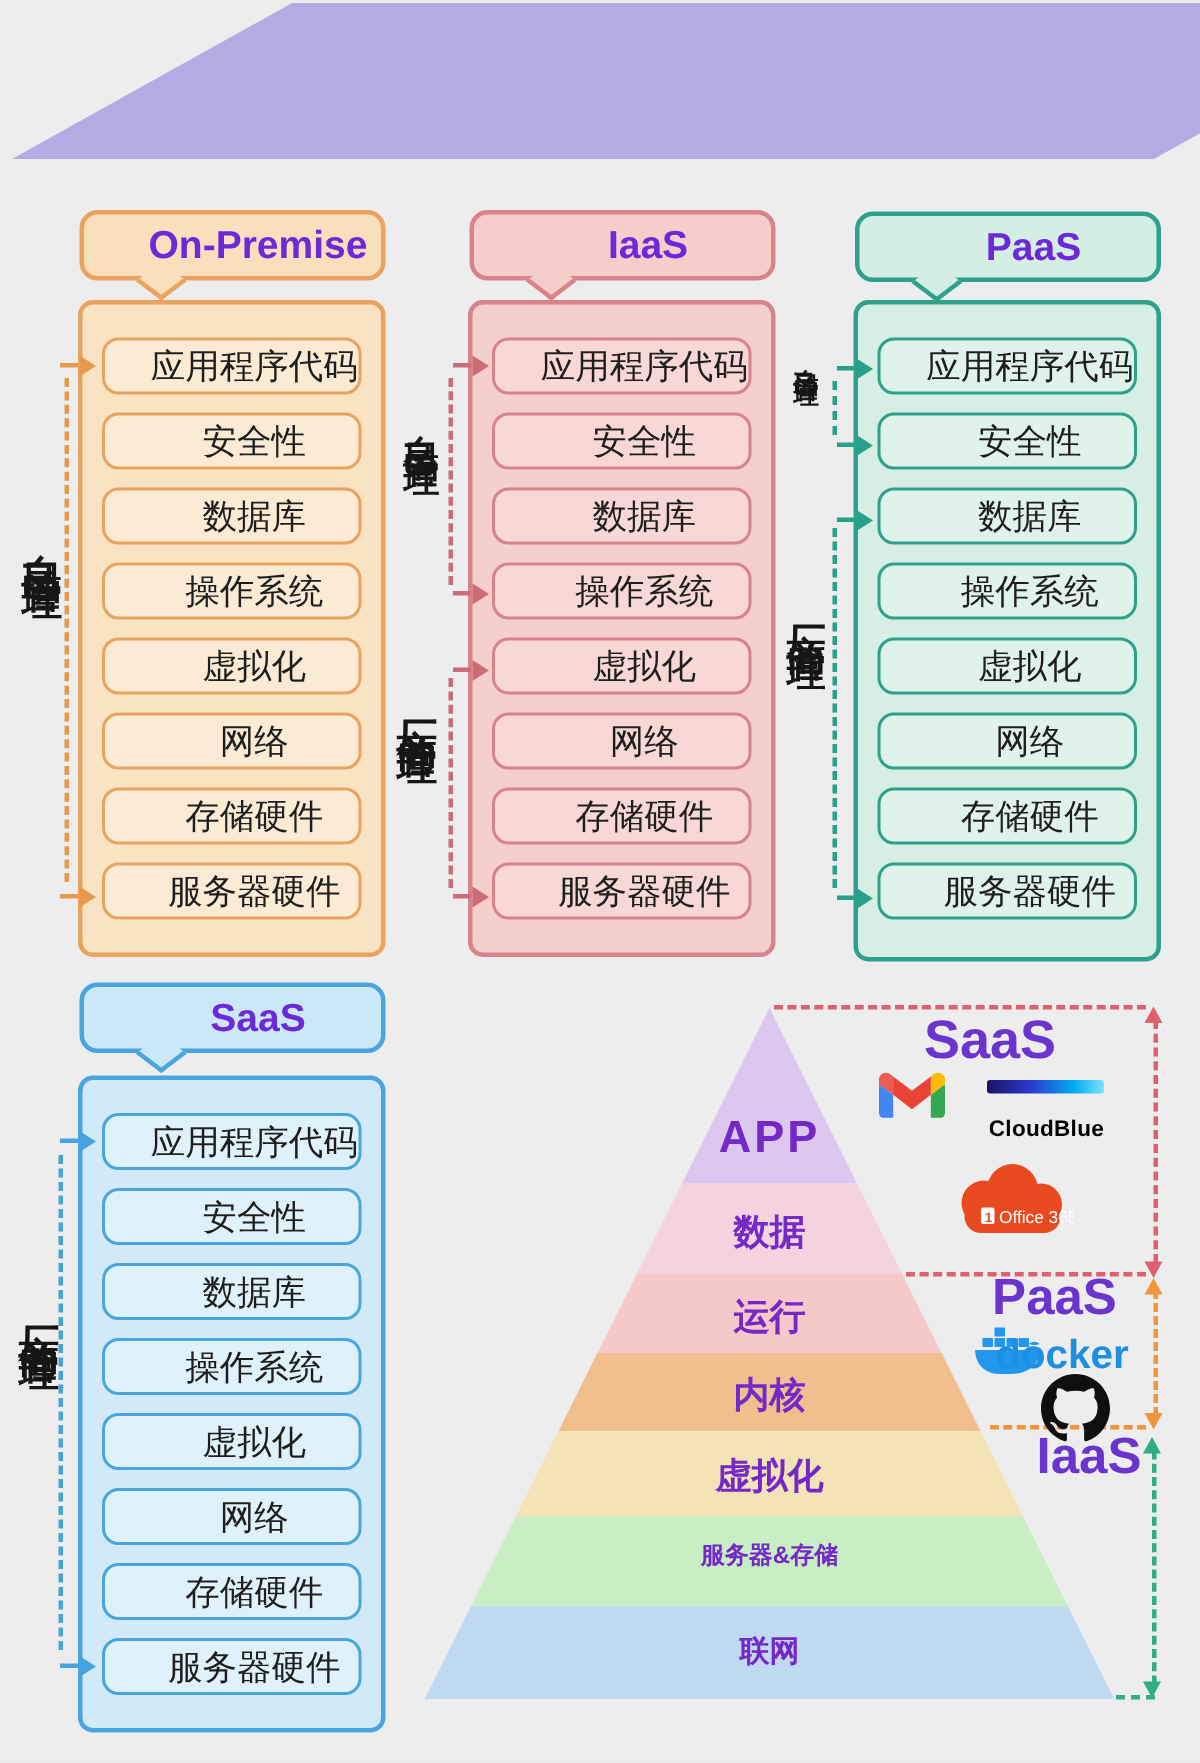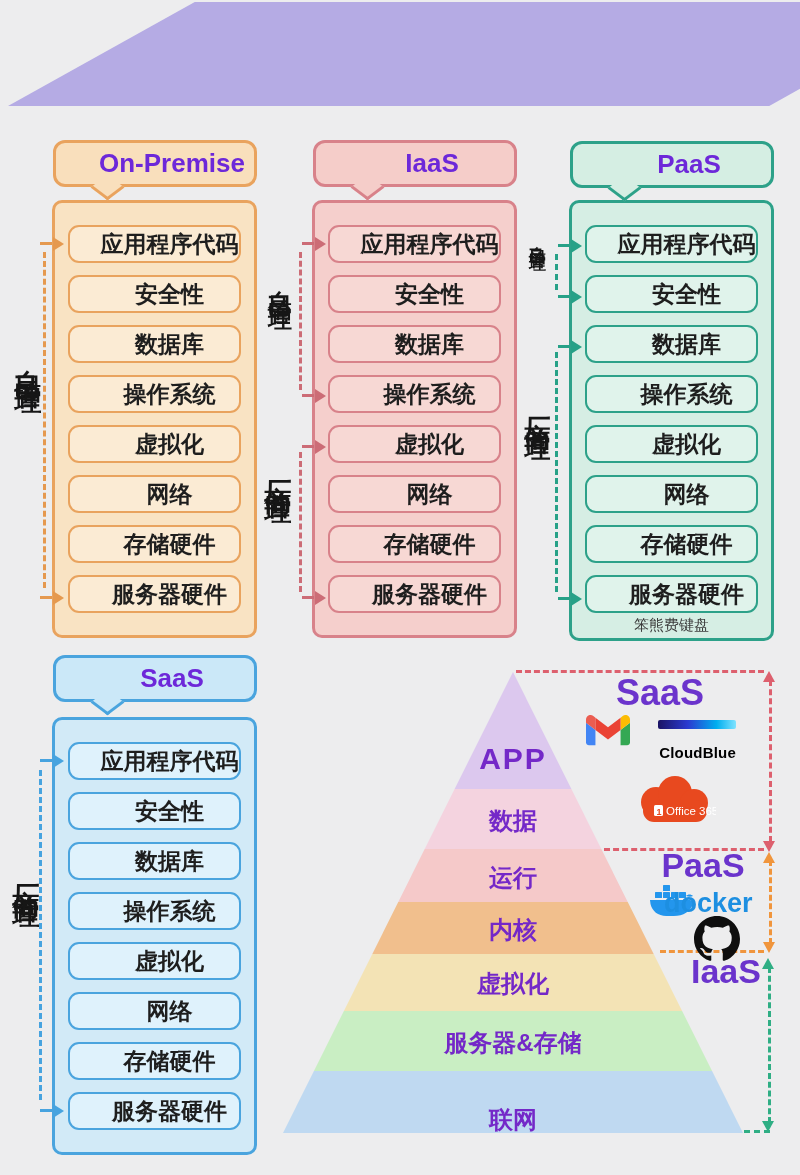--- a/index.html
+++ b/index.html
@@ -22,21 +22,21 @@
 
   .bubble{position:absolute;box-sizing:border-box;border:3px solid var(--bd);background:var(--head);
     border-radius:12px;display:flex;align-items:center;justify-content:center;
     font-size:26px;font-weight:700;color:#6d28d9;z-index:3;padding-left:34px;}
   .tail{position:absolute;width:18px;height:18px;background:var(--head);
     border-right:3px solid var(--bd);border-bottom:3px solid var(--bd);
     transform:rotate(45deg) skew(-8deg,-8deg);z-index:4;}
   .panel{position:absolute;box-sizing:border-box;border:3px solid var(--bd);background:var(--panel);
     border-radius:10px;padding:22px 13px;display:flex;flex-direction:column;gap:12px;}
   .rowbox{height:38px;box-sizing:border-box;border:2.5px solid var(--bd);border-radius:11px;background:var(--row);
-    display:flex;align-items:center;justify-content:center;font-size:23px;font-weight:700;color:#1e1e1e;white-space:nowrap;padding-left:30px;}
+    display:flex;align-items:center;justify-content:center;font-size:23px;font-weight:400;color:#1e1e1e;white-space:nowrap;padding-left:30px;}
   .footnote{position:absolute;left:0;right:0;bottom:3px;text-align:center;font-size:15px;color:#3c3c3c;font-weight:500;}
 
   .vlabel{position:absolute;writing-mode:vertical-lr;text-orientation:upright;letter-spacing:6px;
     color:#161616;font-weight:600;line-height:1;}
   .vline{position:absolute;width:0;border-left:3px dashed var(--dash);}
   .stub{position:absolute;height:0;width:12px;border-top:3px dashed var(--dash);}
   .tri-r{position:absolute;width:0;height:0;border-top:7px solid transparent;border-bottom:7px solid transparent;
     border-left:11px solid var(--dash);}
 
   
@@ -125,21 +125,20 @@
     <div class="tail" style="left:614px;top:178px;"></div>
     <div class="panel" style="left:569px;top:200px;width:205px;height:441px;">
       <div class="rowbox">应用程序代码</div>
       <div class="rowbox">安全性</div>
       <div class="rowbox">数据库</div>
       <div class="rowbox">操作系统</div>
       <div class="rowbox">虚拟化</div>
       <div class="rowbox">网络</div>
       <div class="rowbox">存储硬件</div>
       <div class="rowbox">服务器硬件</div>
-      <div class="footnote">笨熊费键盘</div>
     </div>
     <div class="vlabel" style="left:529px;top:232px;font-size:17px;letter-spacing:3px;">自己管理</div>
     <div class="vline" style="left:555px;top:254px;height:36px;"></div>
     <div class="stub" style="left:558px;top:244px;"></div>
     <div class="tri-r" style="left:571px;top:239px;"></div>
     <div class="stub" style="left:558px;top:295px;"></div>
     <div class="tri-r" style="left:571px;top:290px;"></div>
     <div class="vlabel" style="left:525px;top:396px;font-size:26px;">厂商管理</div>
     <div class="vline" style="left:555px;top:352px;height:240px;"></div>
     <div class="stub" style="left:558px;top:345px;"></div>
@@ -175,22 +174,22 @@
     <div class="stripe" style="top: 177px; height: 53px; background: rgb(245, 201, 201);"></div>
     <div class="stripe" style="top: 230px; height: 52px; background: rgb(241, 191, 141);"></div>
     <div class="stripe" style="top: 282px; height: 57px; background: rgb(243, 227, 181);"></div>
     <div class="stripe" style="top: 339px; height: 60px; background: rgb(201, 238, 195);"></div>
     <div class="stripe" style="top: 399px; height: 62px; background: rgb(191, 217, 241);"></div>
     <div class="pyr-label" style="top:70px;font-size:30px;letter-spacing:2px;">APP</div>
     <div class="pyr-label" style="top:133px;font-size:24px;">数据</div>
     <div class="pyr-label" style="top:190px;font-size:24px;">运行</div>
     <div class="pyr-label" style="top:242px;font-size:24px;">内核</div>
     <div class="pyr-label" style="top:296px;font-size:24px;">虚拟化</div>
-    <div class="pyr-label" style="top:355px;font-size:24px;">服务器&amp;存储</div>
-    <div class="pyr-label" style="top:432px;font-size:24px;">联网</div>
+    <div class="pyr-label" style="top:355px;font-size:16px;">服务器&amp;存储</div>
+    <div class="pyr-label" style="top:415px;font-size:20px;">联网</div>
   </div>
 
   <div class="rng-pink">
     <div class="range-h" style="left:516px;top:670px;width:248px;"></div>
     <div class="range-h" style="left:604px;top:848px;width:160px;"></div>
     <div class="range-line" style="left:769px;top:680px;height:162px;"></div>
     <div class="tri-u" style="left:763px;top:671px;"></div>
     <div class="tri-d" style="left:763px;top:841px;"></div>
     <div class="range-label" style="left:598px;top:672px;width:124px;font-size:36px;">SaaS</div>
   </div>

